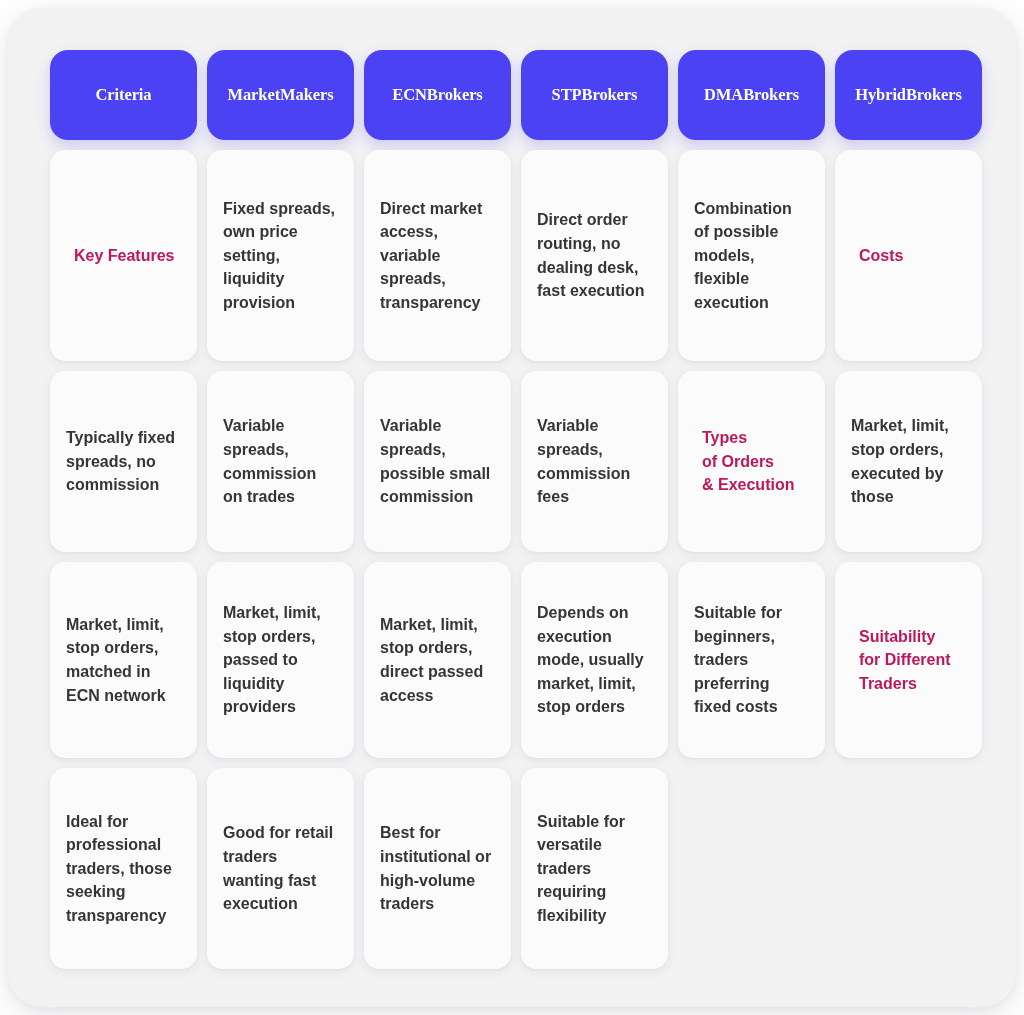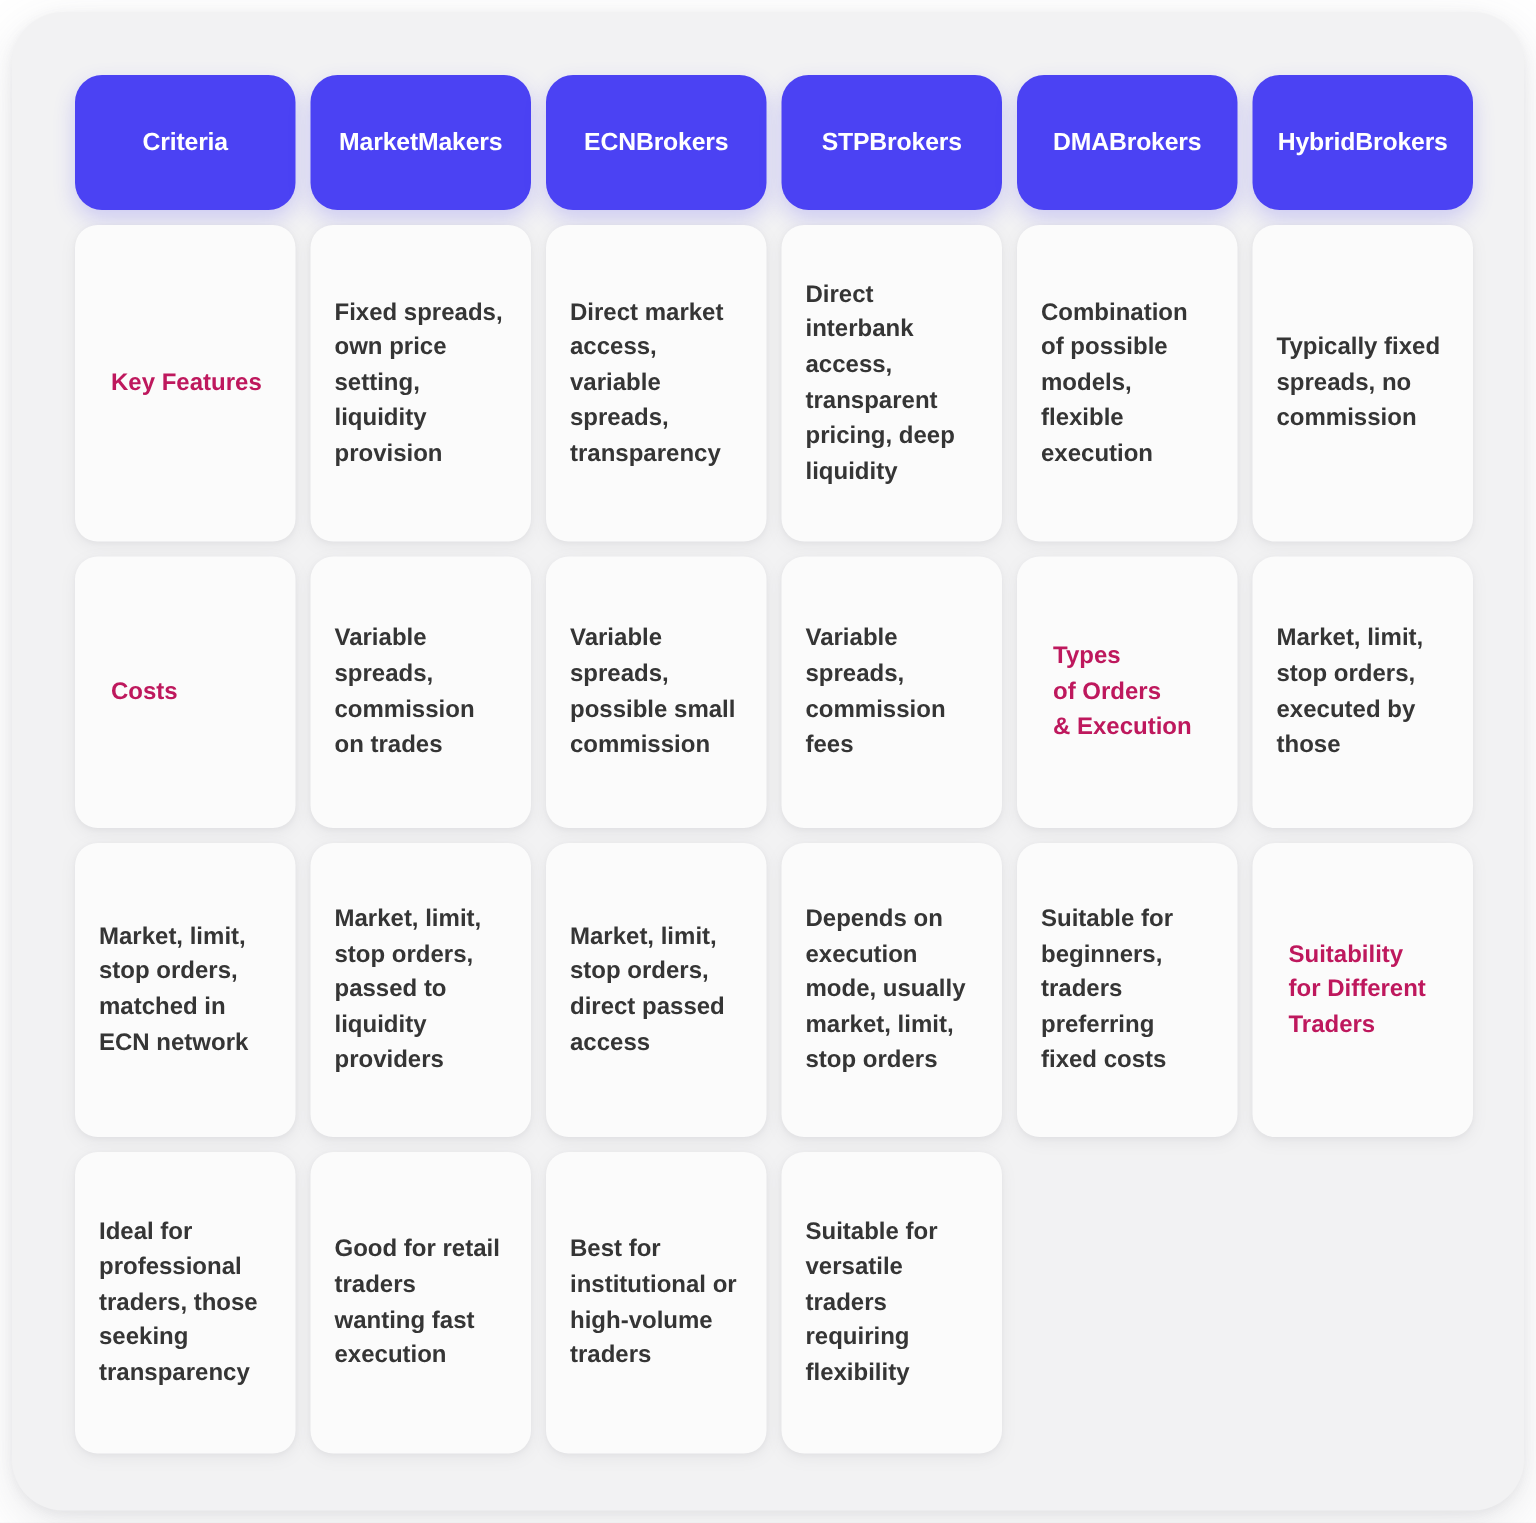--- a/index.html
+++ b/index.html
@@ -46,20 +46,21 @@
     align-items: center;
     justify-content: center;
     text-align: center;
     color: #ffffff;
     font-size: 16.5px;
     font-weight: bold;
     line-height: 1.35;
     letter-spacing: -0.1px;
     box-shadow: 0 6px 14px rgba(75,66,243,0.22);
     padding: 6px 8px;
+    font-family: Liberation Serif, serif;
   }
   .hcell .line { display: block; }
 
   
   .cell {
     background: #fbfbfb;
     border-radius: 15px;
     box-shadow: 0 3px 10px rgba(130,130,140,0.10),
                 0 1px 3px rgba(130,130,140,0.07);
     display: flex;
@@ -120,32 +121,32 @@
           <span class="line">Key Features</span>
         </div>
       </div>
       <div class="cell">
         <div class="txt">Fixed spreads, own price setting, liquidity provision</div>
       </div>
       <div class="cell">
         <div class="txt">Direct market access, variable spreads, transparency</div>
       </div>
       <div class="cell">
-        <div class="txt">Direct interbank access, transparent pricing, deep liquidity</div>
+        <div class="txt">Direct order routing, no dealing desk, fast execution</div>
       </div>
       <div class="cell">
         <div class="txt">Combination of possible models, flexible execution</div>
       </div>
+      <div class="cell label-cell">
+        <div class="txt">
+          <span class="line">Costs</span>
+        </div>
+      </div>
       <div class="cell">
         <div class="txt">Typically fixed spreads, no commission</div>
-      </div>
-      <div class="cell label-cell">
-        <div class="txt">
-          <span class="line">Costs</span>
-        </div>
       </div>
       <div class="cell">
         <div class="txt">Variable spreads, commission on trades</div>
       </div>
       <div class="cell">
         <div class="txt">Variable spreads, possible small commission</div>
       </div>
       <div class="cell">
         <div class="txt">Variable spreads, commission fees</div>
       </div>

